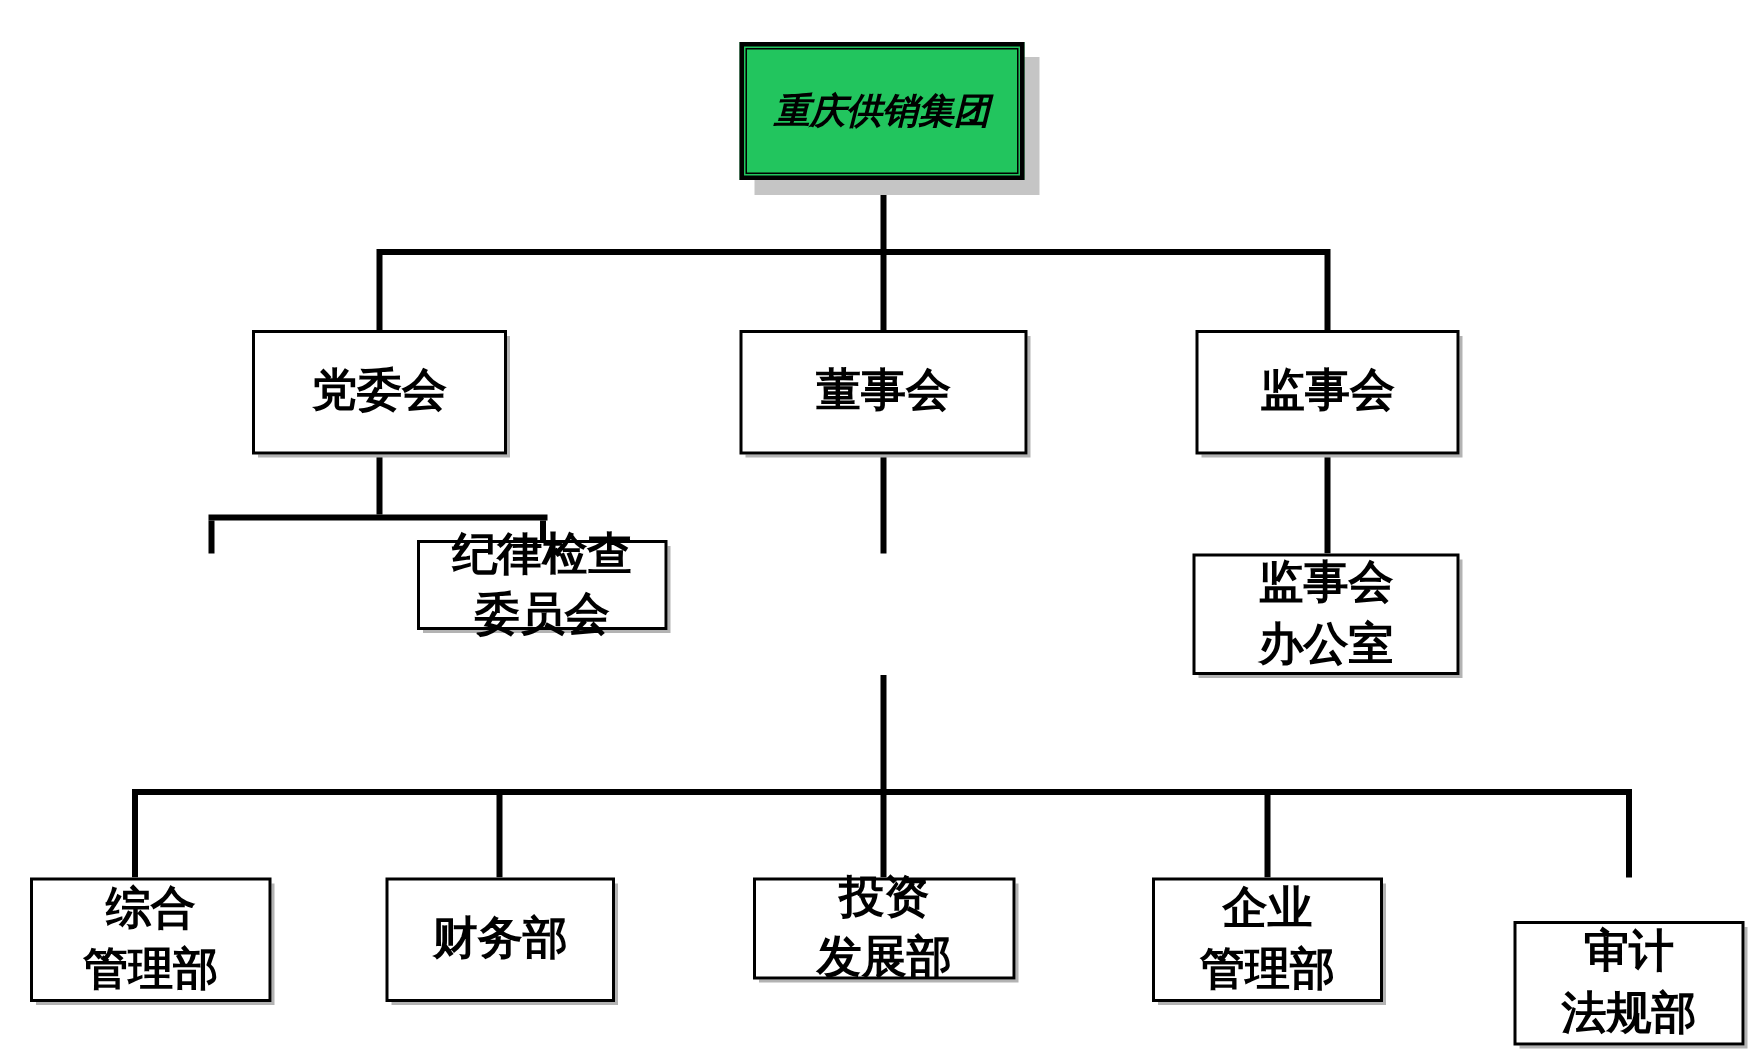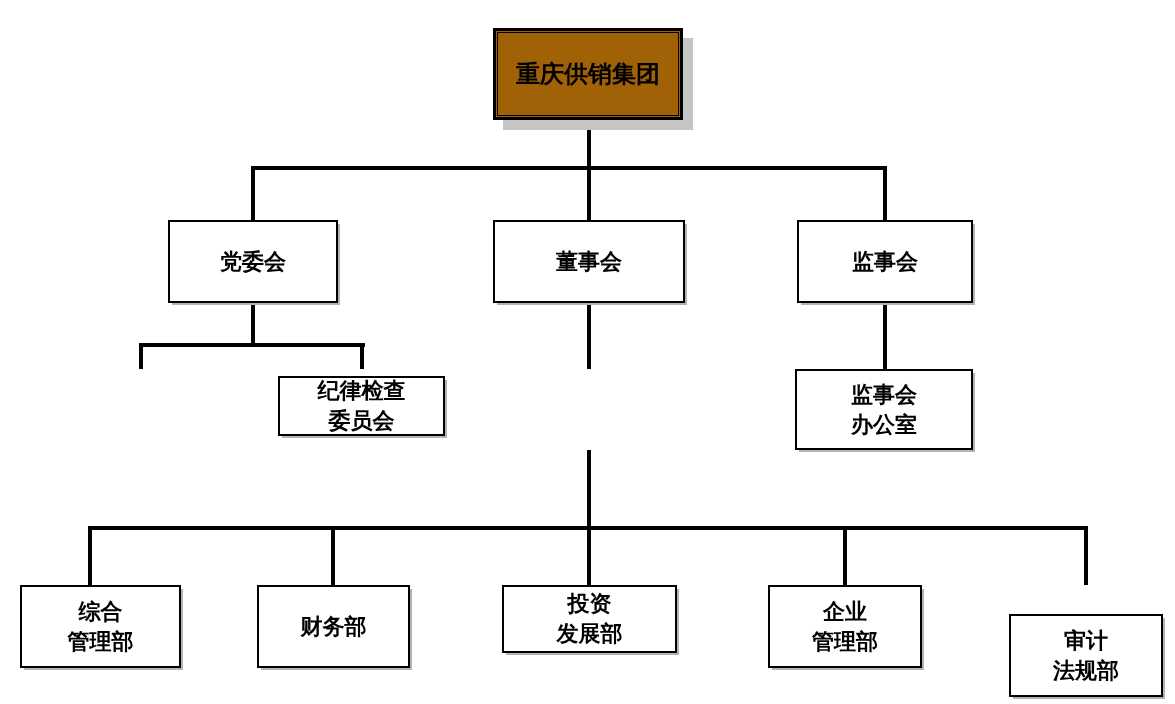--- a/index.html
+++ b/index.html
@@ -21,32 +21,33 @@
     background: #ffffff;
     border: 2px solid #000000;
     box-shadow: 3px 3px 0 -1px #b3b3b3;
     display: flex;
     align-items: center;
     justify-content: center;
     text-align: center;
   }
   .node .label {
     font-weight: bold;
-    font-size: 22px;
+    font-size: 30px;
     line-height: 1.35;
     color: #000000;
     white-space: pre-line;
   }
   .root-outer {
     position: absolute;
     box-sizing: border-box;
-    background: #a16207;
+    background: #22c55e;
     border: 3px solid #000000;
     box-shadow: 10px 10px 0 #c5c5c5;
     padding: 1px;
+    font-style: italic;
   }
   .root-inner {
     box-sizing: border-box;
     width: 100%;
     height: 100%;
     border: 1px solid #000000;
     display: flex;
     align-items: center;
     justify-content: center;
     text-align: center;
@@ -98,21 +99,21 @@
   <div class="node" style="left:168px;top:220px;width:170px;height:83px">
     <span class="label">党委会</span>
   </div>
   <div class="node" style="left:493px;top:220px;width:192px;height:83px">
     <span class="label">董事会</span>
   </div>
   <div class="node" style="left:797px;top:220px;width:176px;height:83px">
     <span class="label">监事会</span>
   </div>
 
-  <div class="node" style="left:278px;top:376px;width:167px;height:60px">
+  <div class="node" style="left:278px;top:360px;width:167px;height:60px">
     <span class="label">纪律检查
 委员会</span>
   </div>
   <div class="node" style="left:795px;top:369px;width:178px;height:81px">
     <span class="label">监事会
 办公室</span>
   </div>
 
   <div class="node" style="left:20px;top:585px;width:161px;height:83px">
     <span class="label">综合

